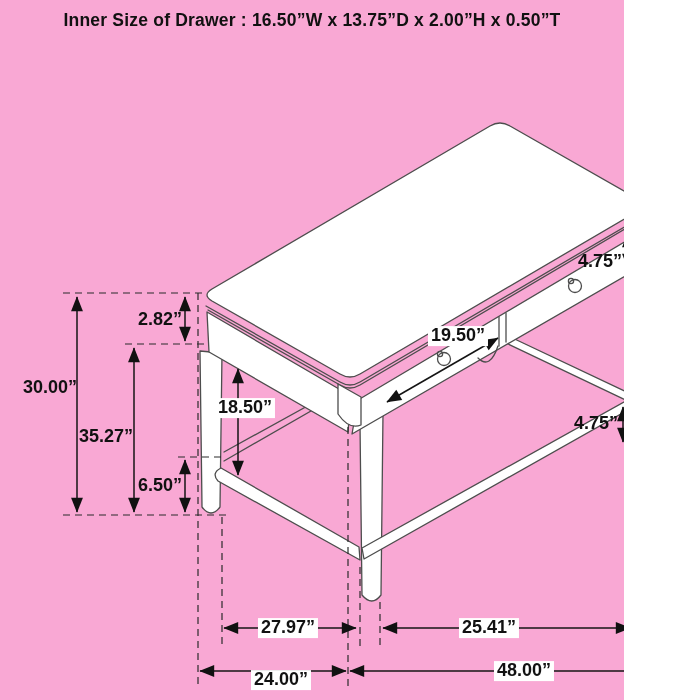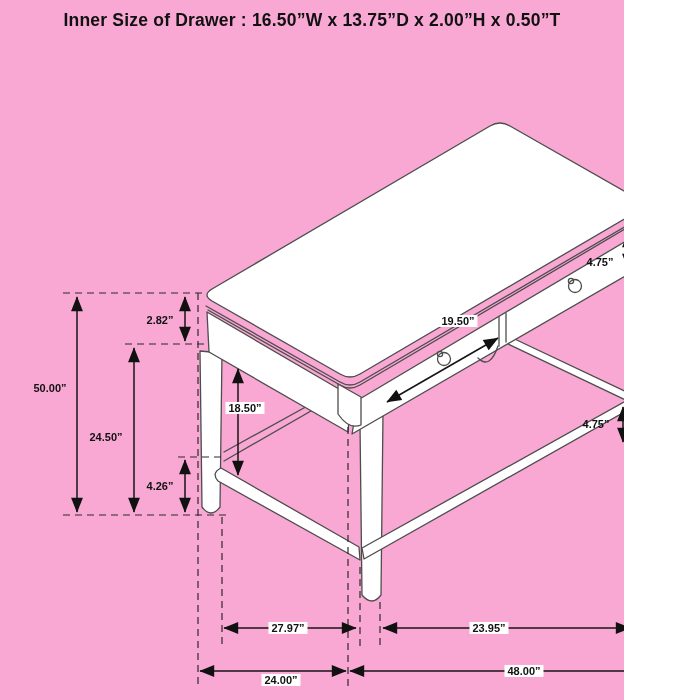--- a/index.html
+++ b/index.html
@@ -6,21 +6,21 @@
   #canvas{
     position:relative;width:624px;height:700px;background:#f9a8d4;overflow:hidden;
     font-family:"Liberation Sans","DejaVu Sans",sans-serif;
   }
   #title{
     position:absolute;left:0;top:10px;width:100%;text-align:center;
     font-size:17.5px;font-weight:bold;color:#111;letter-spacing:0.2px;
   }
   .dim-label{
     position:absolute;transform:translate(-50%,-50%);
-    font-size:11px;font-weight:bold;color:#111;white-space:nowrap;line-height:1.1;
+    font-size:18px;font-weight:bold;color:#111;white-space:nowrap;line-height:1.1;
   }
   .dim-label.bg{background:#ffffff;padding:0 3px;}
   svg{position:absolute;left:0;top:0;}
   .art{fill:none;stroke:#4d4d4d;stroke-width:1.3;stroke-linecap:round;stroke-linejoin:round;}
   .artf{fill:#ffffff;stroke:#4d4d4d;stroke-width:1.3;stroke-linejoin:round;}
   .dash{fill:none;stroke:#2b2b2b;stroke-width:1.2;stroke-dasharray:7 5;}
   .dim{fill:none;stroke:#141414;stroke-width:1.5;}
 </style>
 </head>
 <body>
@@ -99,26 +99,26 @@
       <line class="dim" x1="628" y1="233" x2="628" y2="268" marker-start="url(#ah)" marker-end="url(#ah)"></line>
       <line class="dim" x1="623" y1="407" x2="623" y2="442" marker-start="url(#ah)" marker-end="url(#ah)"></line>
       <line class="dim" x1="387" y1="402" x2="498" y2="338" marker-start="url(#ah)" marker-end="url(#ah)"></line>
       <line class="dim" x1="224" y1="628" x2="356" y2="628" marker-start="url(#ah)" marker-end="url(#ah)"></line>
       <line class="dim" x1="383" y1="628" x2="630" y2="628" marker-start="url(#ah)" marker-end="url(#ah)"></line>
       <line class="dim" x1="200" y1="671" x2="346" y2="671" marker-start="url(#ah)" marker-end="url(#ah)"></line>
       <line class="dim" x1="350" y1="671" x2="655" y2="671" marker-start="url(#ah)" marker-end="url(#ah)"></line>
     </g>
   </svg>
 
-  <div class="dim-label" style="left:50px;top:388px">50.00”</div>
+  <div class="dim-label" style="left:50px;top:388px">30.00”</div>
   <div class="dim-label" style="left:160px;top:320px">2.82”</div>
-  <div class="dim-label" style="left:106px;top:437px">24.50”</div>
-  <div class="dim-label" style="left:160px;top:486px">4.26”</div>
+  <div class="dim-label" style="left:106px;top:437px">35.27”</div>
+  <div class="dim-label" style="left:160px;top:486px">6.50”</div>
   <div class="dim-label bg" style="left:245px;top:408px">18.50”</div>
-  <div class="dim-label bg" style="left:458px;top:321px">19.50”</div>
+  <div class="dim-label bg" style="left:458px;top:336px">19.50”</div>
   <div class="dim-label" style="left:600px;top:262px">4.75”</div>
   <div class="dim-label" style="left:596px;top:424px">4.75”</div>
   <div class="dim-label bg" style="left:288px;top:628px">27.97”</div>
-  <div class="dim-label bg" style="left:489px;top:628px">23.95”</div>
+  <div class="dim-label bg" style="left:489px;top:628px">25.41”</div>
   <div class="dim-label bg" style="left:281px;top:680px">24.00”</div>
   <div class="dim-label bg" style="left:524px;top:671px">48.00”</div>
 
 </div>
 
 </body></html>

